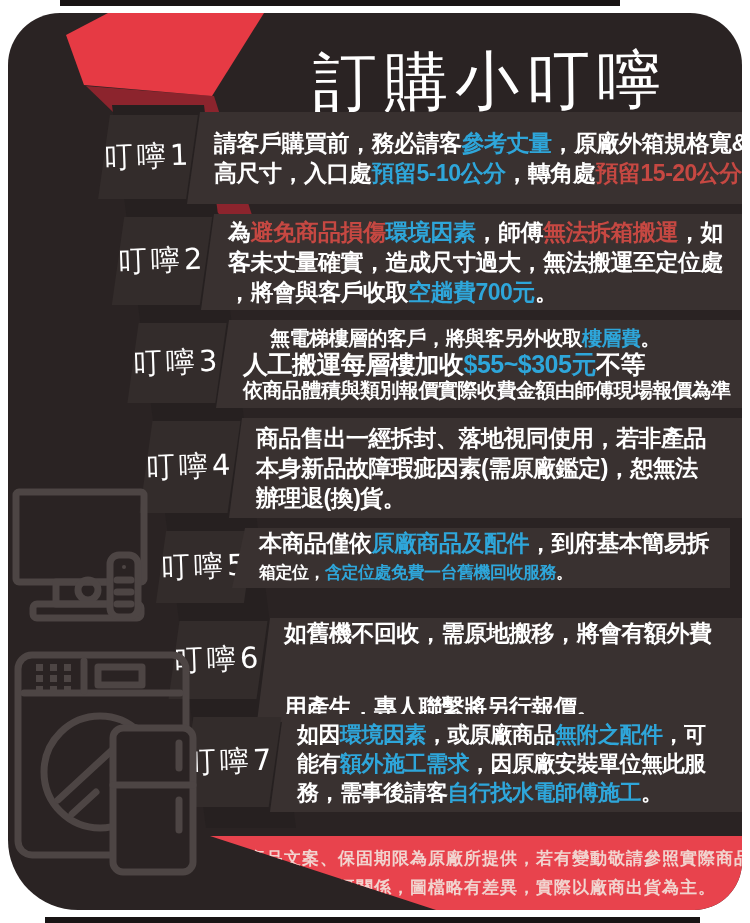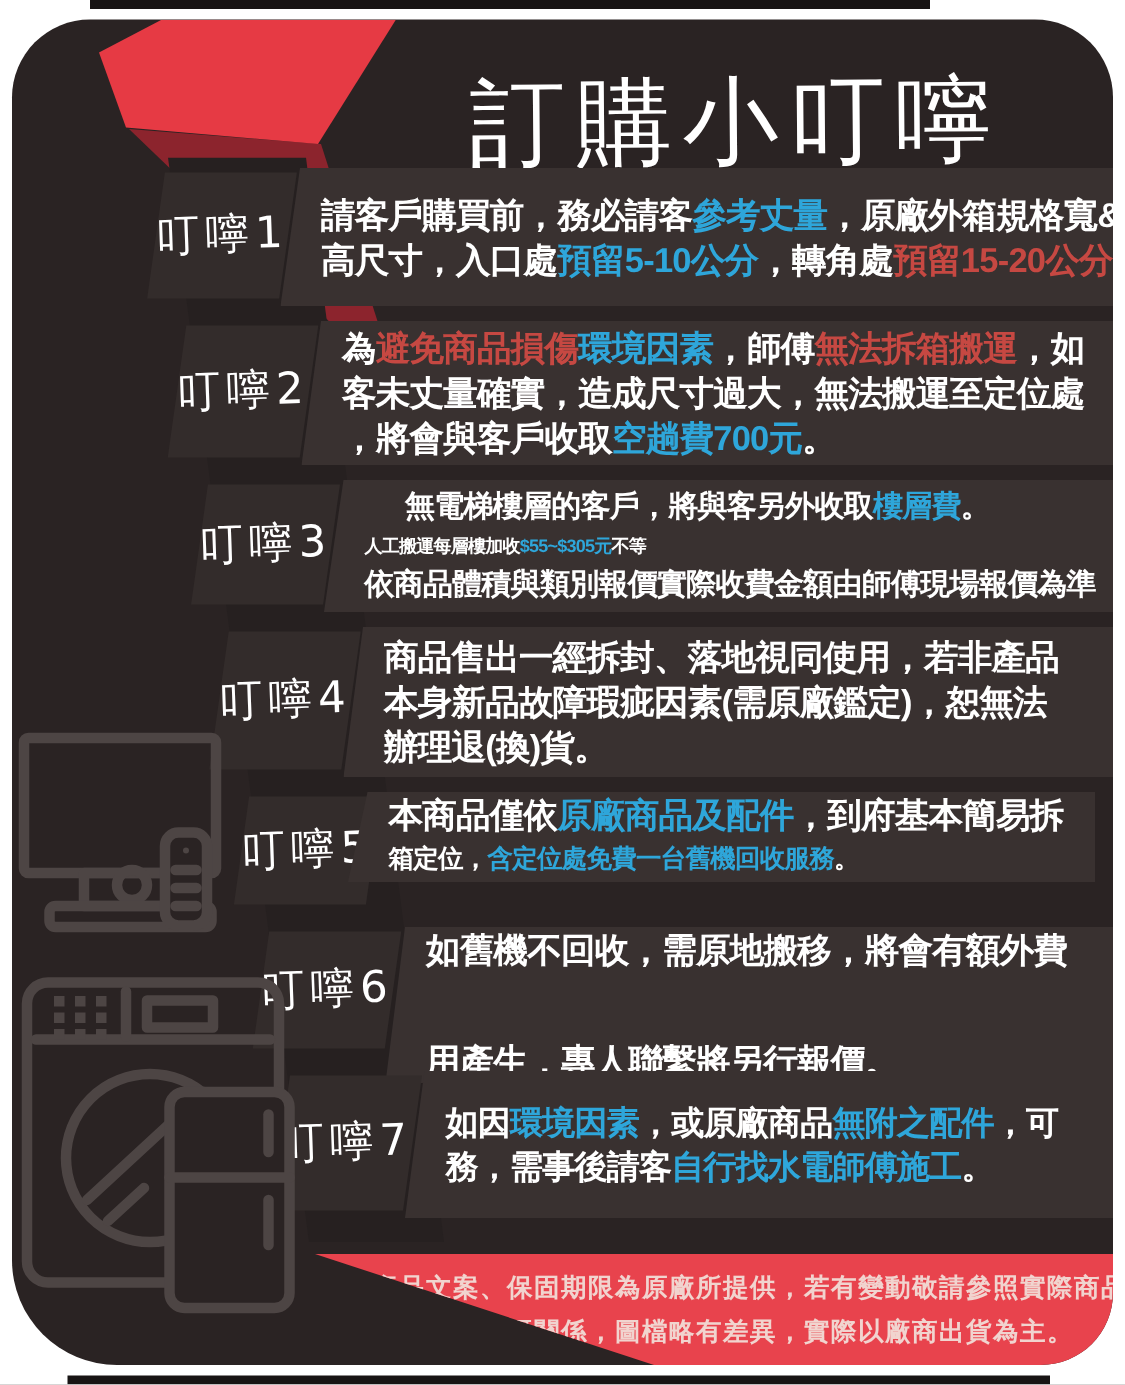--- a/index.html
+++ b/index.html
@@ -74,21 +74,21 @@
         <div class="tip-panel" style="left: 190px; top: 201px; width: 544px; height: 96px; clip-path: polygon(16px 0px, 100% 0px, 100% 100%, 3px 100%);">
           <div class="tip-line" style="font-size: 23px; line-height: 30px;"><span>為</span><span class="seg-r">避免商品損傷</span><span class="seg-b">環境因素</span><span>，師傅</span><span class="seg-r">無法拆箱搬運</span><span>，如</span></div>
           <div class="tip-line" style="font-size: 23px; line-height: 30px;"><span>客未丈量確實，造成尺寸過大，無法搬運至定位處</span></div>
           <div class="tip-line" style="font-size: 23px; line-height: 30px;"><span>，將會與客戶收取</span><span class="seg-b">空趟費700元</span><span>。</span></div>
         </div>
         <div class="tip-label" style="left: 125px; top: 310px; width: 88px; height: 80px;">
           <span>叮嚀3</span>
         </div>
         <div class="tip-panel" style="left: 205px; top: 307px; width: 529px; height: 88px; clip-path: polygon(16px 0px, 100% 0px, 100% 100%, 3px 100%);">
           <div class="tip-line" style="font-size: 20px; line-height: 26px; margin-left: 27px;"><span>無電梯樓層的客戶，將與客另外收取</span><span class="seg-b">樓層費</span><span>。</span></div>
-          <div class="tip-line" style="font-size: 12px; line-height: 26px;"><span>人工搬運每層樓加收</span><span class="seg-b">$55~$305元</span><span>不等</span></div>
+          <div class="tip-line" style="font-size: 25px; line-height: 26px;"><span>人工搬運每層樓加收</span><span class="seg-b">$55~$305元</span><span>不等</span></div>
           <div class="tip-line" style="font-size: 20px; line-height: 26px;"><span>依商品體積與類別報價實際收費金額由師傅現場報價為準</span></div>
         </div>
         <div class="tip-label" style="left: 138px; top: 408px; width: 88px; height: 92px;">
           <span>叮嚀4</span>
         </div>
         <div class="tip-panel" style="left: 218px; top: 405px; width: 516px; height: 100px; clip-path: polygon(16px 0px, 100% 0px, 100% 100%, 3px 100%);">
           <div class="tip-line" style="font-size: 23px; line-height: 30px;"><span>商品售出一經拆封、落地視同使用，若非產品</span></div>
           <div class="tip-line" style="font-size: 23px; line-height: 30px;"><span>本身新品故障瑕疵因素(需原廠鑑定)，恕無法</span></div>
           <div class="tip-line" style="font-size: 23px; line-height: 30px;"><span>辦理退(換)貨。</span></div>
         </div>
@@ -104,20 +104,21 @@
         </div>
         <div class="tip-panel" style="left: 246px; top: 605px; width: 488px; height: 104px; clip-path: polygon(16px 0px, 100% 0px, 100% 100%, 3px 100%); justify-content: space-between;">
           <div class="tip-line" style="font-size: 23px; line-height: 30px;"><span>如舊機不回收，需原地搬移，將會有額外費</span></div>
           <div class="tip-line" style="font-size: 23px; line-height: 30px;"><span>用產生，專人聯繫將另行報價。</span></div>
         </div>
         <div class="tip-label" style="left: 179px; top: 704px; width: 88px; height: 90px;">
           <span>叮嚀7</span>
         </div>
         <div class="tip-panel" style="left: 259px; top: 701px; width: 475px; height: 98px; clip-path: polygon(16px 0px, 100% 0px, 100% 100%, 3px 100%);">
           <div class="tip-line" style="font-size: 22px; line-height: 29px;"><span>如因</span><span class="seg-b">環境因素</span><span>，或原廠商品</span><span class="seg-b">無附之配件</span><span>，可</span></div>
+          <div class="tip-line" style="font-size: 22px; line-height: 29px;"><span>能有</span><span class="seg-b">額外施工需求</span><span>，因原廠安裝單位無此服</span></div>
           <div class="tip-line" style="font-size: 22px; line-height: 29px;"><span>務，需事後請客</span><span class="seg-b">自行找水電師傅施工</span><span>。</span></div>
         </div>
       </div>
 
     <div id="footer">
       <div>本產品文案、保固期限為原廠所提供，若有變動敬請參照實際商品為準。</div>
       <div>賣場網頁因拍攝關係，圖檔略有差異，實際以廠商出貨為主。</div>
     </div>
 
     <svg id="appliances" width="200" height="440" viewBox="0 0 200 440">

